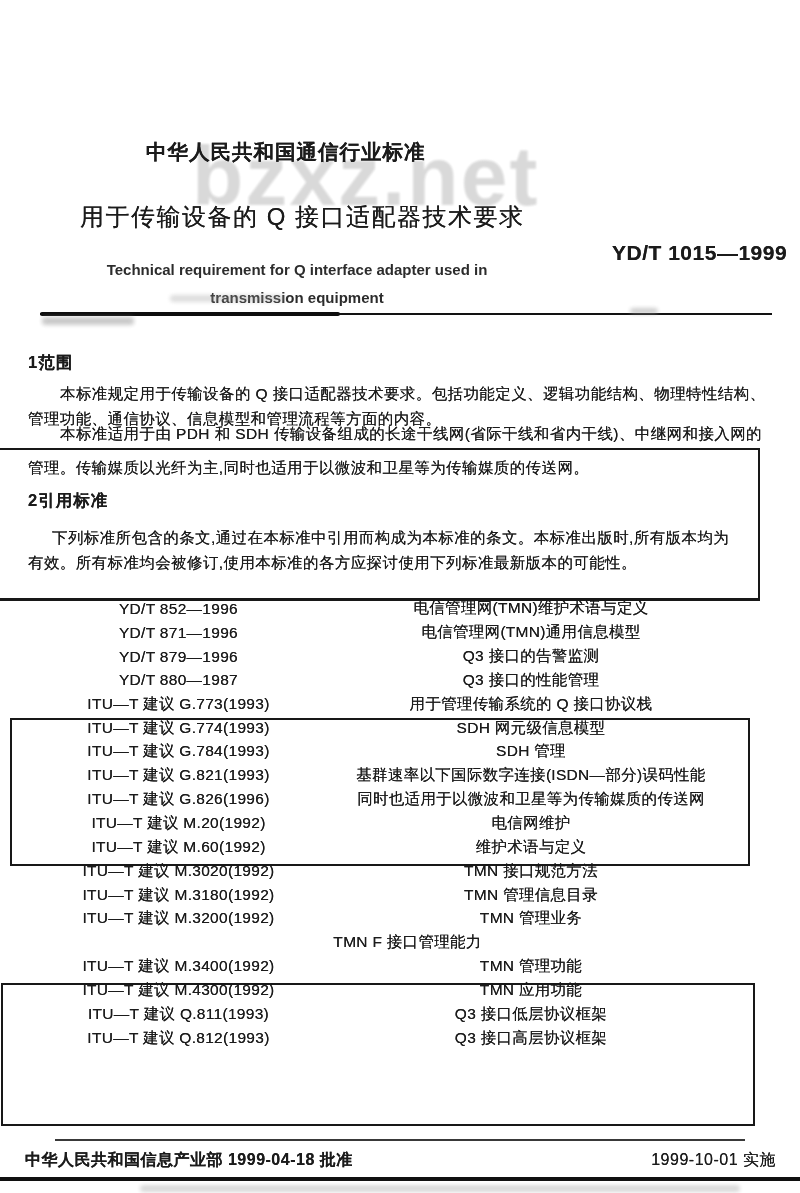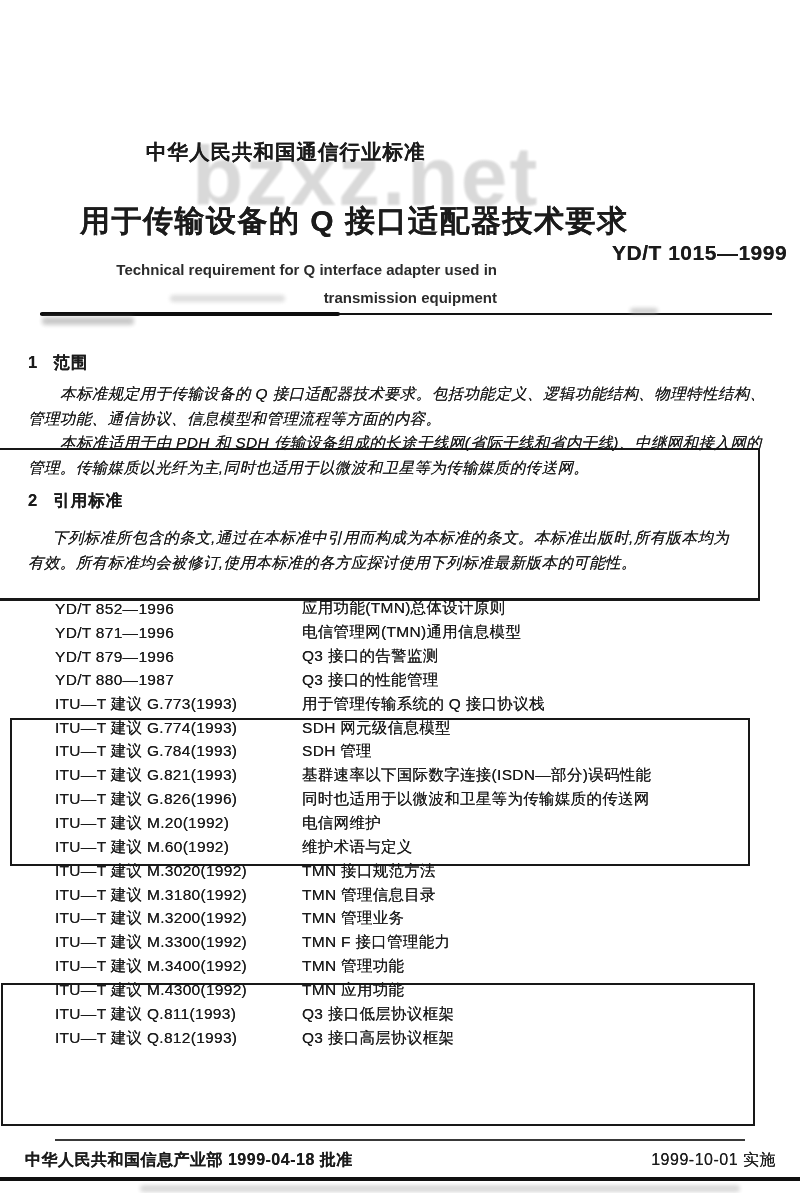--- a/index.html
+++ b/index.html
@@ -23,63 +23,63 @@
   }
   .watermark{
     left:192px;top:128px;width:470px;
     font-size:84px;font-weight:bold;
     color:#d7d7d7;letter-spacing:2px;
     white-space:nowrap;z-index:0;
     filter:blur(1px);
   }
   .doc-title{
     left:80px;top:201px;
-    font-size:30px;font-weight:bold;letter-spacing:1.5px;
+    font-size:24px;font-weight:normal;letter-spacing:1.5px;
     white-space:nowrap;z-index:2;
   }
   .std-no{
     left:612px;top:241px;
     font-size:21px;font-weight:bold;letter-spacing:0.5px;
     white-space:nowrap;
   }
   .en-title{
     left:97px;top:256px;width:400px;
     font-size:15px;font-weight:bold;color:#2e2e2e;
-    text-align:right;line-height:28px;
+    text-align:center;line-height:28px;
   }
   .rule-title{left:40px;top:313px;width:732px;height:2px;background:#141414;}
   .rule-title-thick{left:40px;top:312px;width:300px;height:4px;background:#101010;border-radius:2px;}
 
   .artifact{background:#9a9a9a;opacity:0.35;filter:blur(2.2px);border-radius:3px;}
   .art-above-rule{left:170px;top:295px;width:115px;height:7px;}
   .art-below-rule{left:42px;top:317px;width:92px;height:8px;opacity:0.55;}
   .art-mid-rule{left:630px;top:308px;width:28px;height:6px;opacity:0.5;}
   .art-bottom{left:140px;top:1185px;width:600px;height:7px;opacity:0.4;}
 
   .sec-heading{
     font-size:16.5px;font-weight:bold;letter-spacing:1px;white-space:nowrap;
   }
   .sec-heading .num{display:inline-block;}
-  .sec-heading .txt{display:inline-block;margin-left:15px;}
+  .sec-heading .txt{display:inline-block;}
   .h-sec1{left:28px;top:352px;}
   .h-sec2{left:28px;top:490px;}
 
   .body-line{
-    font-size:15.5px;letter-spacing:0.4px;white-space:nowrap;font-style:italic;
+    font-size:15.5px;letter-spacing:0.4px;white-space:nowrap;
   }
   .p1l1{left:60px;top:384px;}
   .p1l2{left:28px;top:409px;}
-  .p2l1{left:60px;top:433px;}
+  .p2l1{left:60px;top:424px;}
   .p2l2{left:28px;top:458px;}
   .p3l1{left:52px;top:528px;}
   .p3l2{left:28px;top:553px;}
 
   .ref-list{
     left:55px;top:597px;width:705px;
-    display:flex;flex-direction:column;
+    display:flex;flex-direction:column;text-align:center;
   }
   .ref-row{
     display:flex;align-items:center;
     height:23.85px;
     font-size:15.5px;letter-spacing:0.3px;white-space:nowrap;
   }
   .ref-code{width:247px;flex:0 0 247px;}
   .ref-title{flex:1;}
 
   .embox{border:2px solid #1a1a1a;background:transparent;z-index:3;}
@@ -130,21 +130,21 @@
   <div class="abs sec-heading h-sec2 scan-text">
     <span class="num">2</span><span class="txt">引用标准</span>
   </div>
   <div class="abs body-line p3l1 scan-text">下列标准所包含的条文,通过在本标准中引用而构成为本标准的条文。本标准出版时,所有版本均为</div>
   <div class="abs body-line p3l2 scan-text">有效。所有标准均会被修订,使用本标准的各方应探讨使用下列标准最新版本的可能性。</div>
 
   <div class="abs ref-list">
 
   <div class="ref-row">
       <span class="ref-code scan-text">YD/T 852—1996</span>
-      <span class="ref-title scan-text">应用功能(TMN)总体设计原则</span>
+      <span class="ref-title scan-text">电信管理网(TMN)维护术语与定义</span>
     </div>
       <div class="ref-row">
       <span class="ref-code scan-text">YD/T 871—1996</span>
       <span class="ref-title scan-text">电信管理网(TMN)通用信息模型</span>
     </div>
       <div class="ref-row">
       <span class="ref-code scan-text">YD/T 879—1996</span>
       <span class="ref-title scan-text">Q3 接口的告警监测</span>
     </div>
       <div class="ref-row">
@@ -185,21 +185,20 @@
     </div>
       <div class="ref-row">
       <span class="ref-code scan-text">ITU—T 建议 M.3180(1992)</span>
       <span class="ref-title scan-text">TMN 管理信息目录</span>
     </div>
       <div class="ref-row">
       <span class="ref-code scan-text">ITU—T 建议 M.3200(1992)</span>
       <span class="ref-title scan-text">TMN 管理业务</span>
     </div>
       <div class="ref-row">
-      <span class="ref-code scan-text">ITU—T 建议 M.3300(1992)</span>
       <span class="ref-title scan-text">TMN F 接口管理能力</span>
     </div>
       <div class="ref-row">
       <span class="ref-code scan-text">ITU—T 建议 M.3400(1992)</span>
       <span class="ref-title scan-text">TMN 管理功能</span>
     </div>
       <div class="ref-row">
       <span class="ref-code scan-text">ITU—T 建议 M.4300(1992)</span>
       <span class="ref-title scan-text">TMN 应用功能</span>
     </div>

